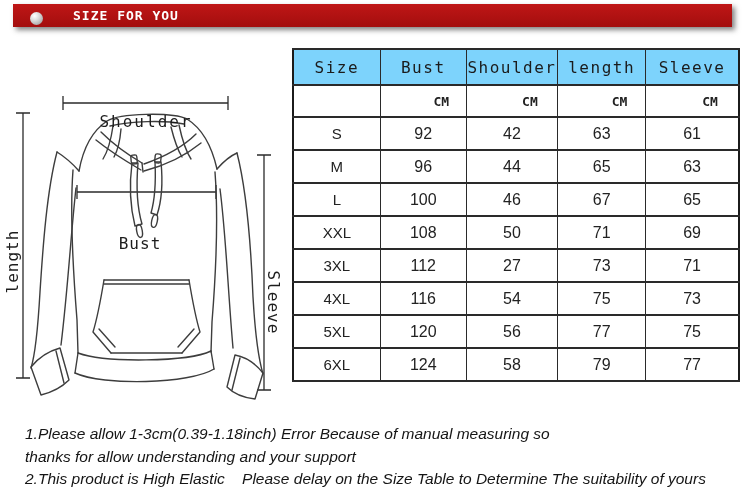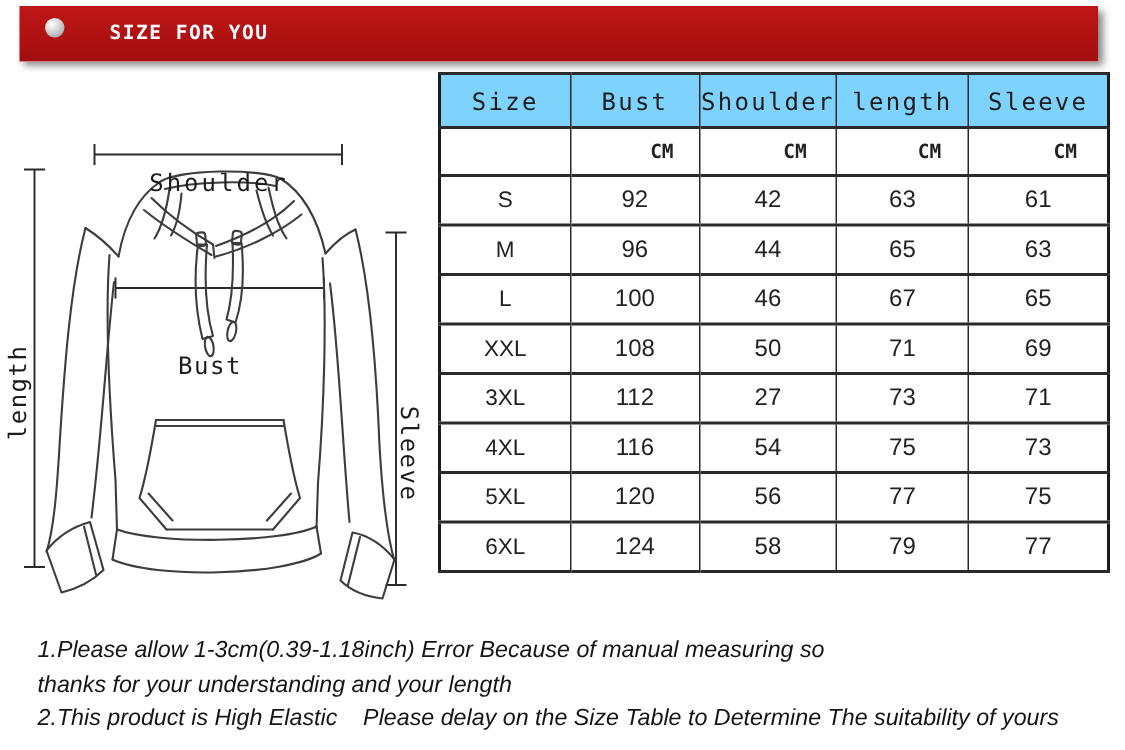--- a/index.html
+++ b/index.html
@@ -3,21 +3,21 @@
 <meta charset="utf-8">
 <style>
   html,body{margin:0;padding:0;}
   body{
     width:750px;height:500px;position:relative;overflow:hidden;
     background:#ffffff;font-family:"Liberation Sans", sans-serif;color:#111;
   }
 
   
   .banner{
-    position:absolute;left:13px;top:4px;width:719px;height:37px;
+    position:absolute;left:13px;top:4px;width:719px;height:23px;
     background:linear-gradient(#bf1616,#a30e0e);
     box-shadow:3px 3px 5px rgba(110,110,110,.85);
     display:flex;align-items:center;
   }
   .grommet{
     position:absolute;left:17px;top:8px;width:13px;height:13px;border-radius:50%;
     background:radial-gradient(circle at 35% 30%, #ffffff 0%, #d8d8d8 40%, #8e8e8e 100%);
   }
   .banner-title{
     margin-left:60px;color:#ffffff;font-family:"DejaVu Sans Mono", monospace;
@@ -220,15 +220,15 @@
       <td>124</td>
       <td>58</td>
       <td>79</td>
       <td>77</td>
     </tr>
   </tbody>
 </table>
 
 <div class="notes">
   <div class="note-line">1.Please allow 1-3cm(0.39-1.18inch) Error Because of manual measuring so</div>
-  <div class="note-line">thanks for your understanding and your length</div>
+  <div class="note-line">thanks for allow understanding and your support</div>
   <div class="note-line">2.This product is High Elastic    Please delay on the Size Table to Determine The suitability of yours</div>
 </div>
 
 </body></html>

